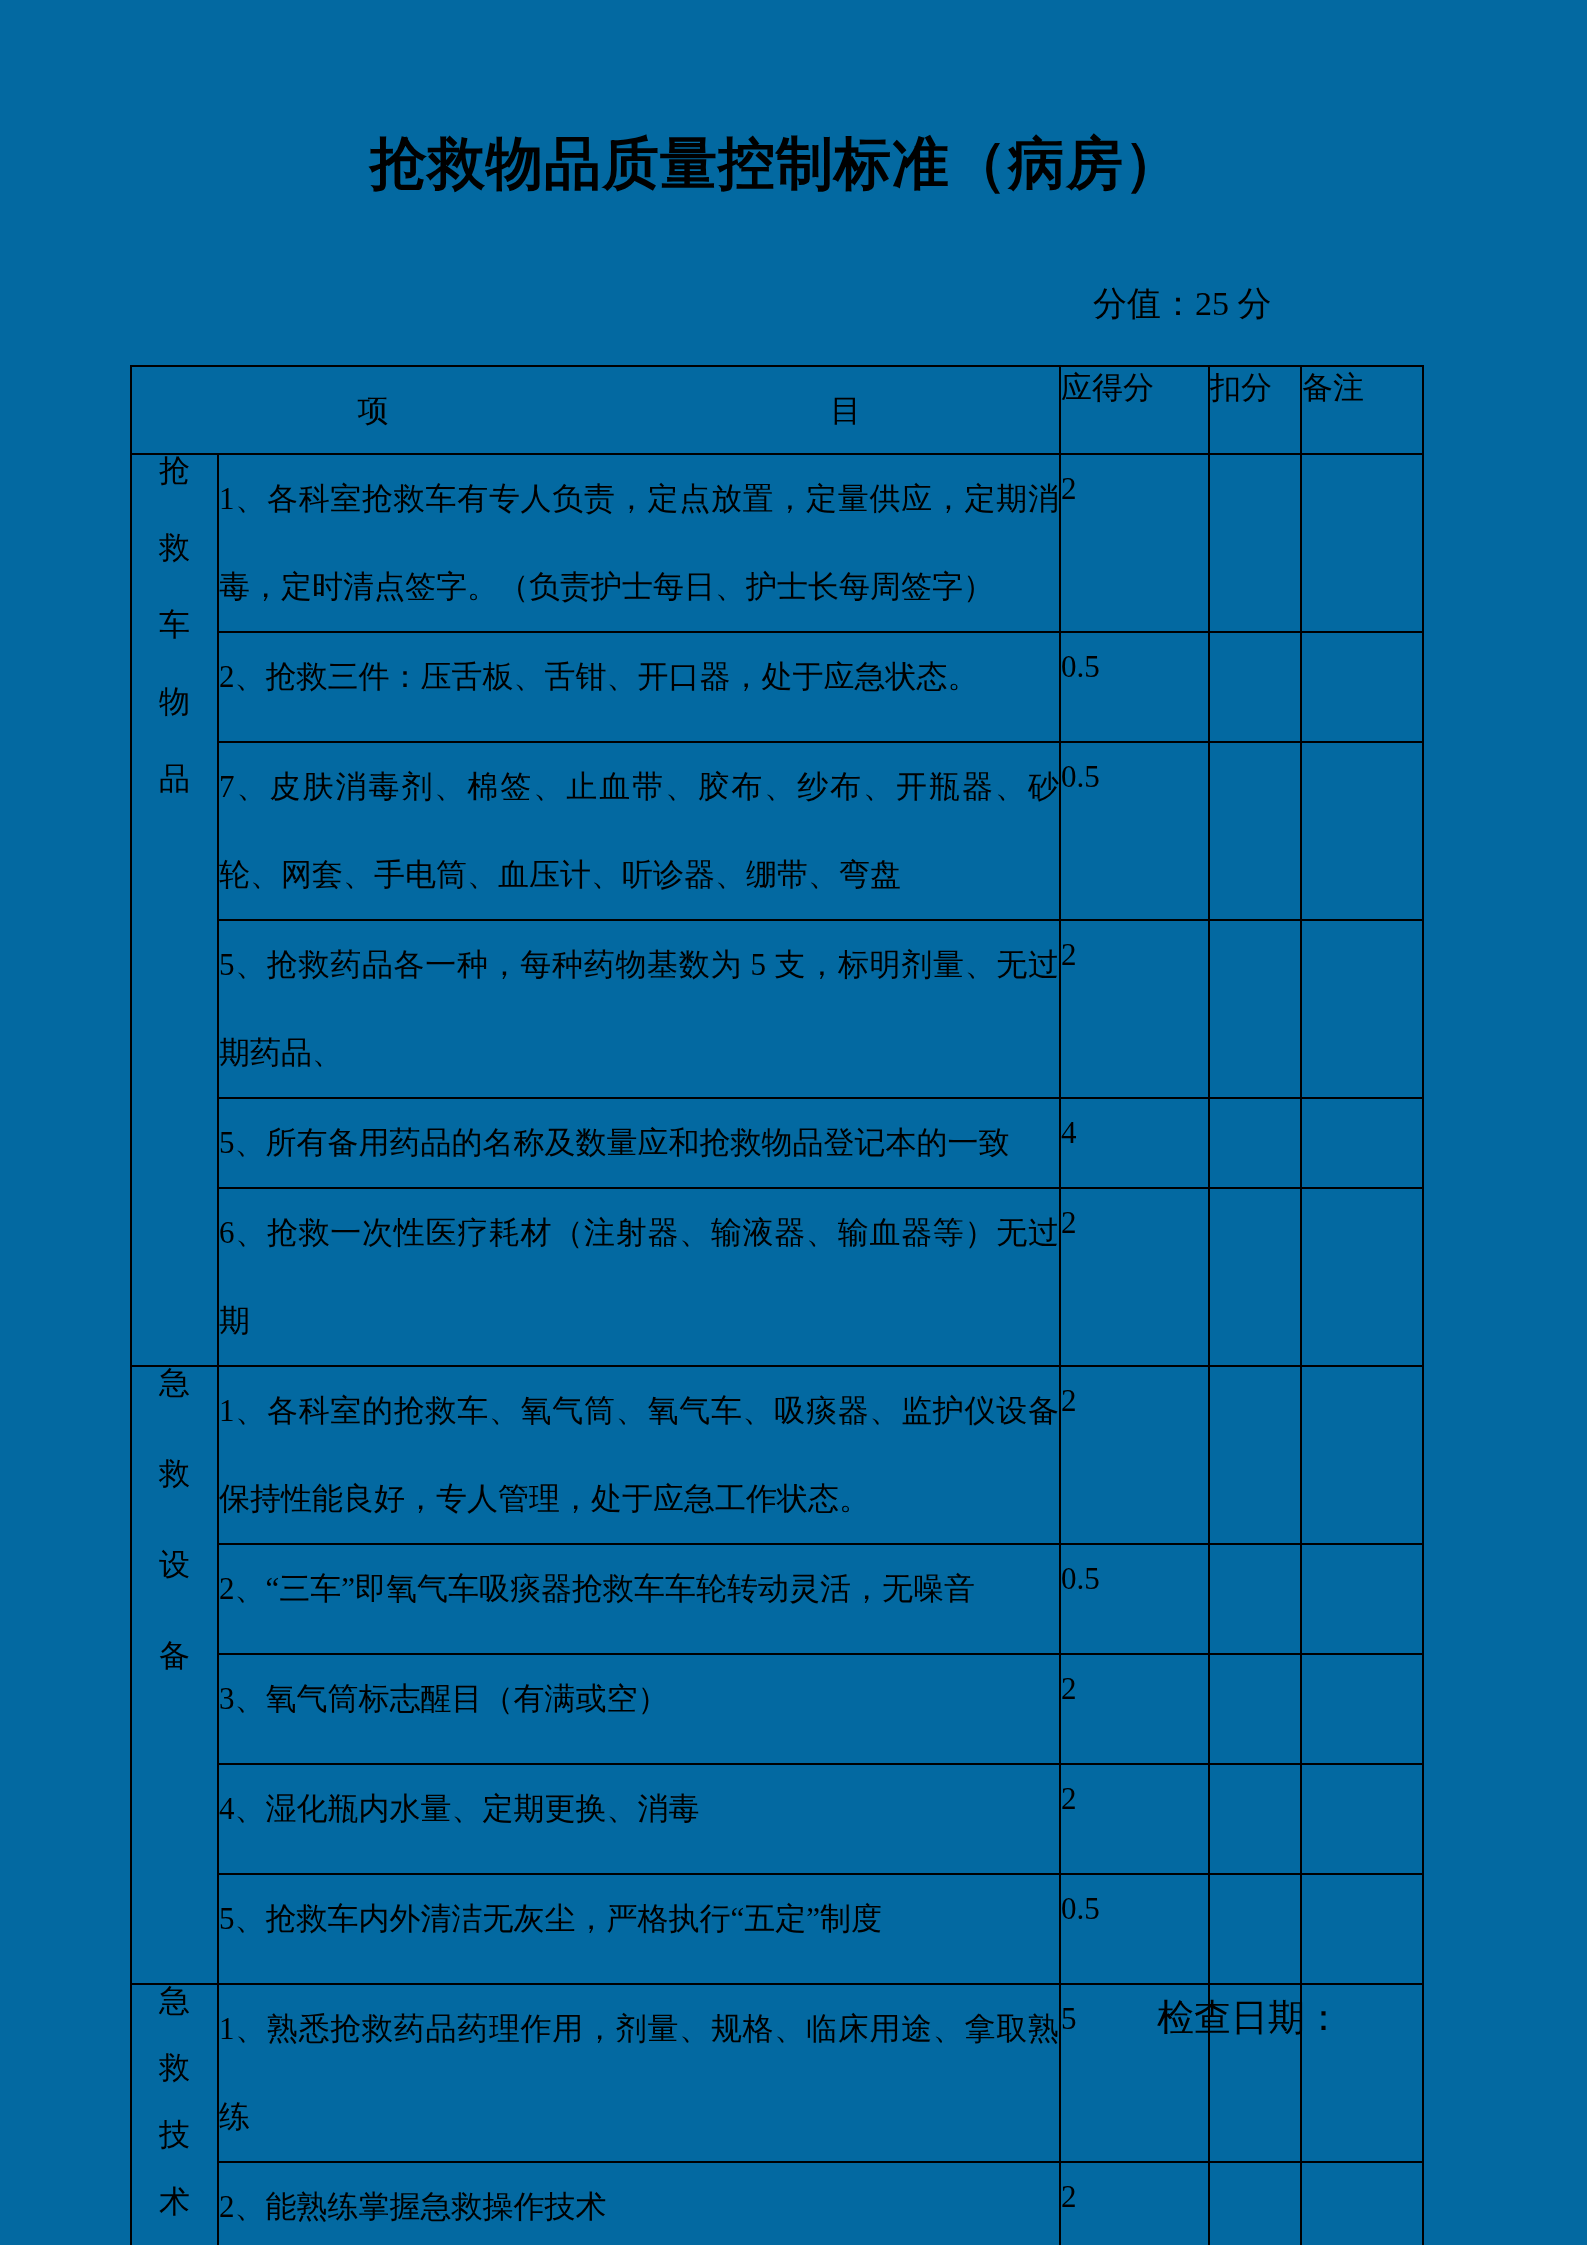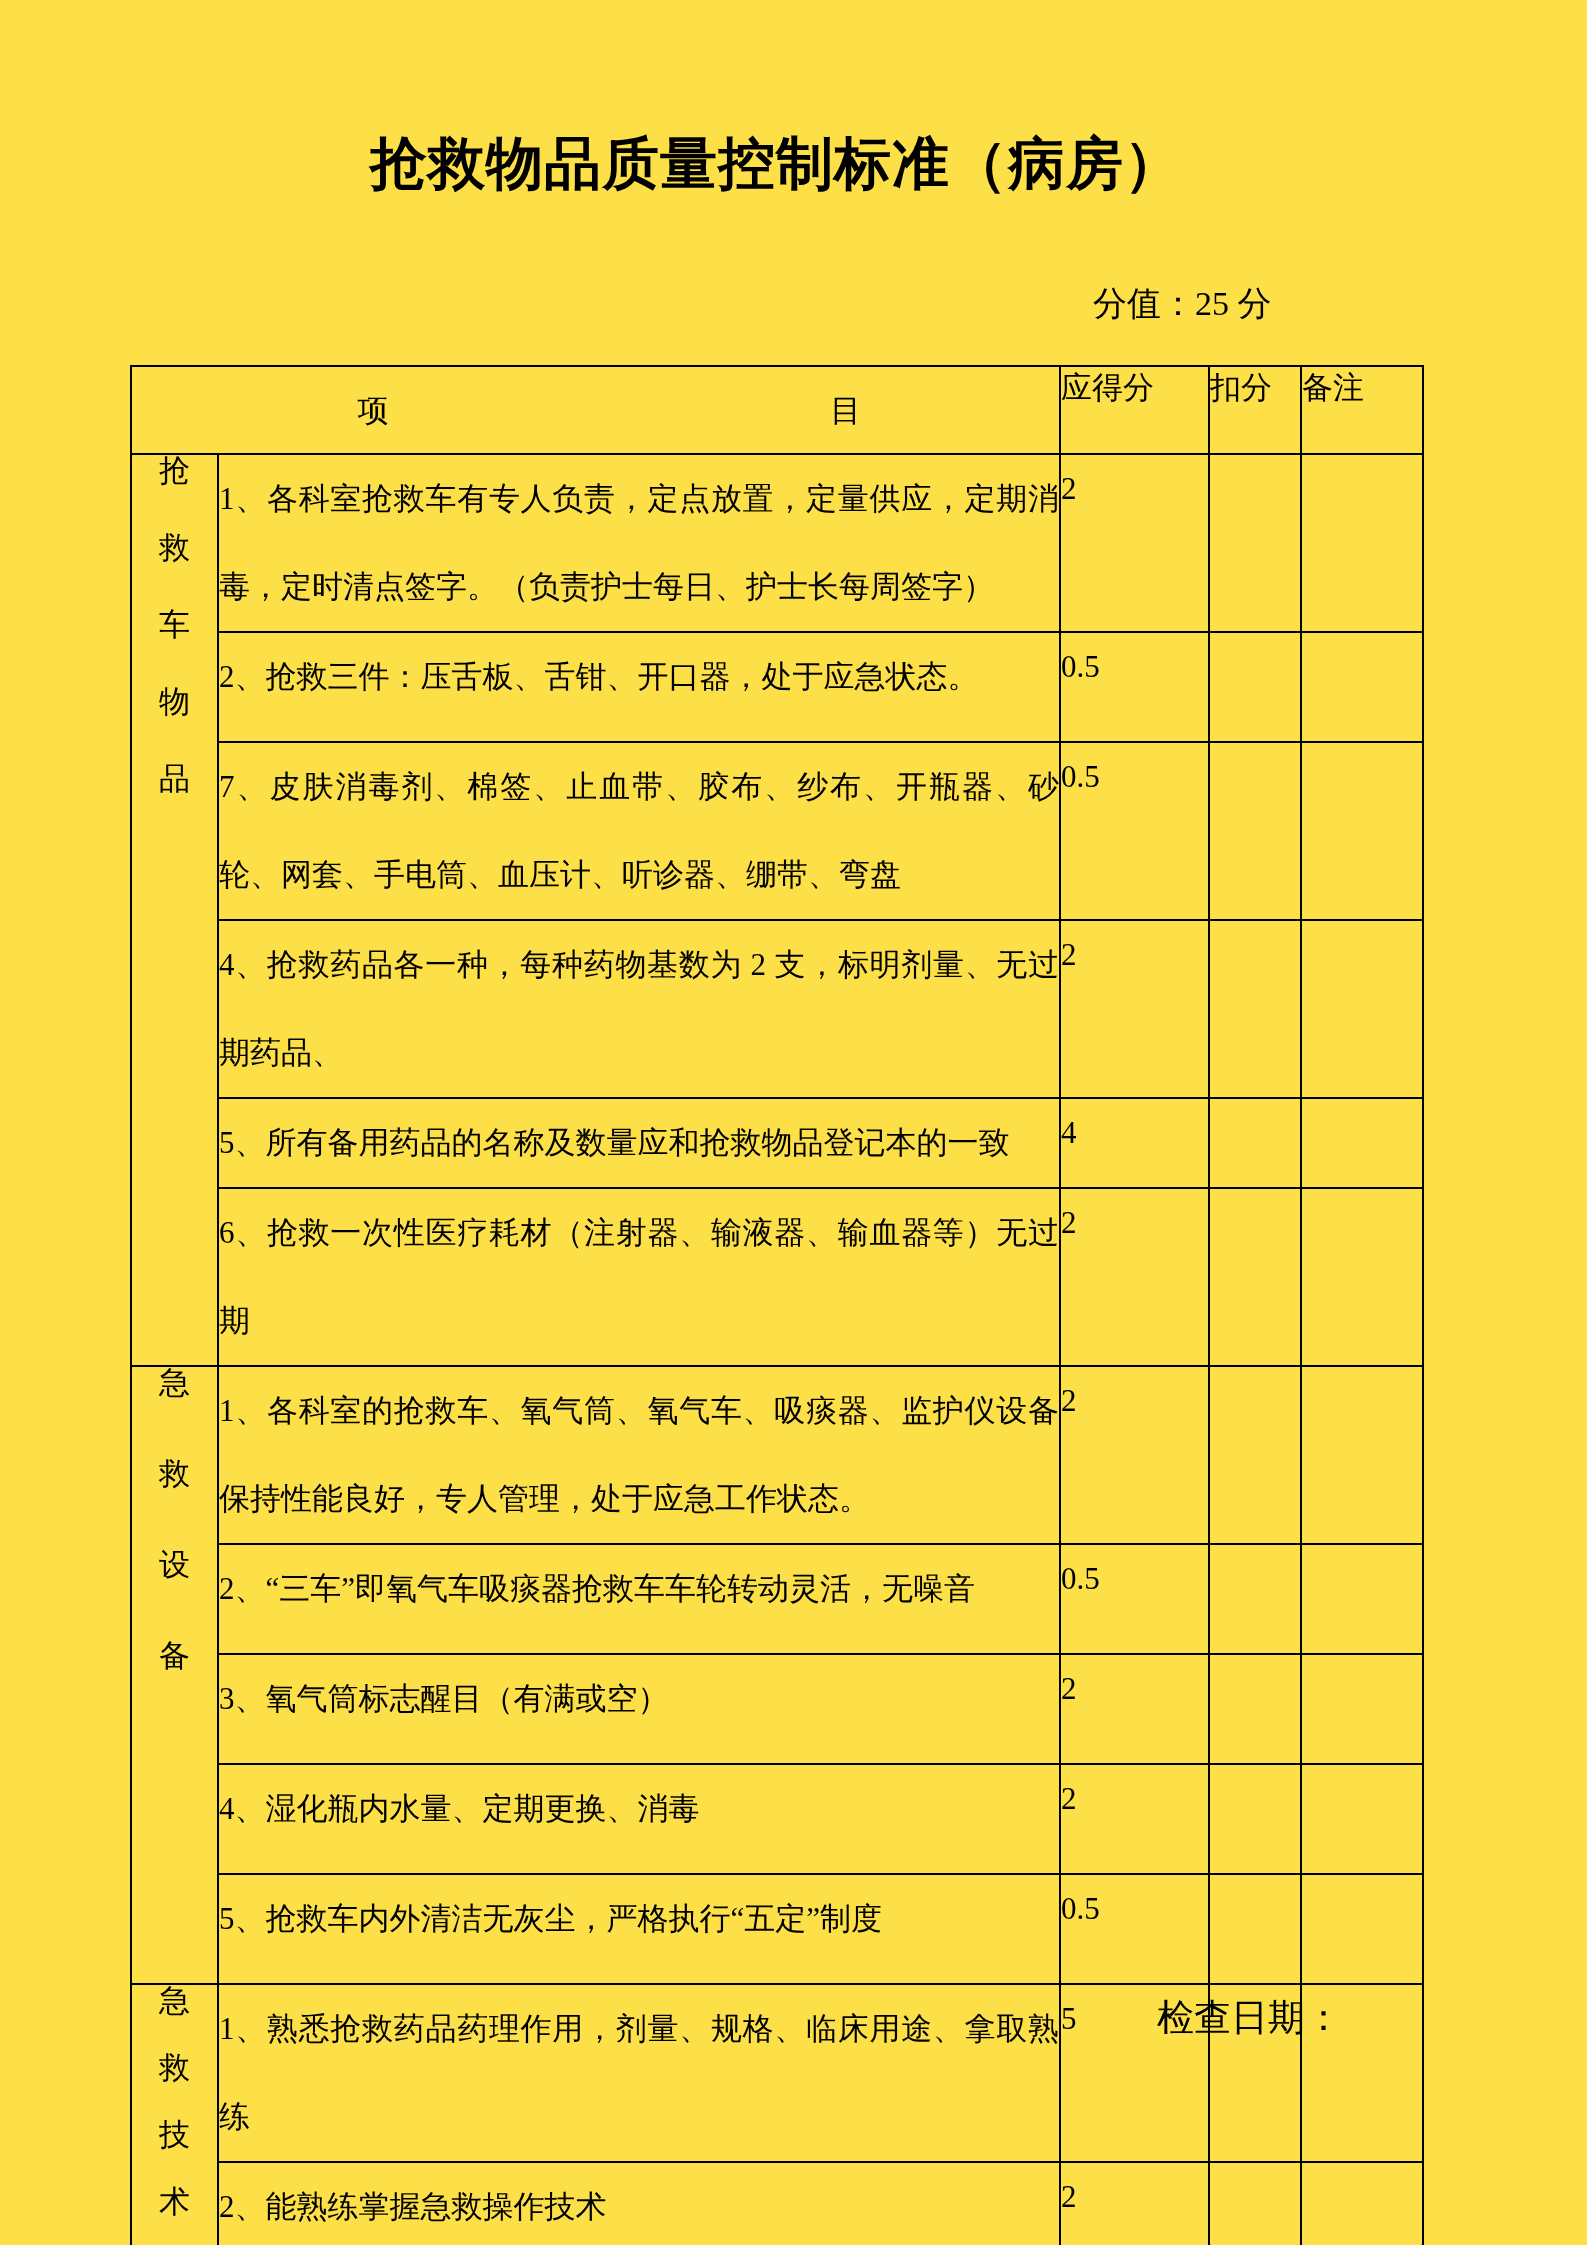--- a/index.html
+++ b/index.html
@@ -1,21 +1,21 @@
 <!DOCTYPE html>
 <html><head>
 <meta charset="utf-8">
 <style>
   html,body{margin:0;padding:0;background:#ffffff;}
   body{
     width:1587px;height:2245px;
     font-family:"Liberation Serif","DejaVu Serif",serif;
     color:#000;
   }
-  .page{position:relative;width:1587px;height:2245px;background:#fde047;overflow:hidden;}
+  .page{position:relative;width:1587px;height:2245px;background:#0369a1;overflow:hidden;}
 
   .title{
     position:absolute;top:126px;left:130px;width:1292px;
     text-align:center;font-size:57px;font-weight:bold;letter-spacing:1px;
     white-space:nowrap;
   }
   .score-note{
     position:absolute;top:281px;left:1093px;
     font-size:34px;font-weight:normal;white-space:nowrap;
   }
@@ -111,21 +111,21 @@
       <td class="blank-cell"></td>
       <td class="blank-cell"></td>
     </tr>
     <tr class="h142">
       <td class="content-cell">7、皮肤消毒剂、棉签、止血带、胶布、纱布、开瓶器、砂轮、网套、手电筒、血压计、听诊器、绷带、弯盘</td>
       <td class="score-cell">0.5</td>
       <td class="blank-cell"></td>
       <td class="blank-cell"></td>
     </tr>
     <tr class="h142">
-      <td class="content-cell">4、抢救药品各一种，每种药物基数为 2 支，标明剂量、无过期药品、</td>
+      <td class="content-cell">5、抢救药品各一种，每种药物基数为 5 支，标明剂量、无过期药品、</td>
       <td class="score-cell">2</td>
       <td class="blank-cell"></td>
       <td class="blank-cell"></td>
     </tr>
     <tr class="h70">
       <td class="content-cell">5、所有备用药品的名称及数量应和抢救物品登记本的一致</td>
       <td class="score-cell">4</td>
       <td class="blank-cell"></td>
       <td class="blank-cell"></td>
     </tr>

